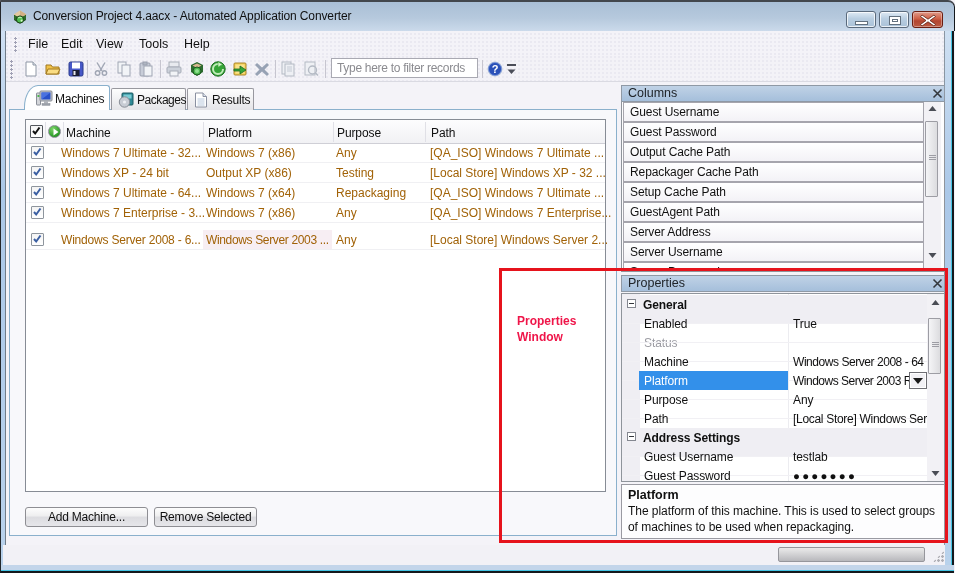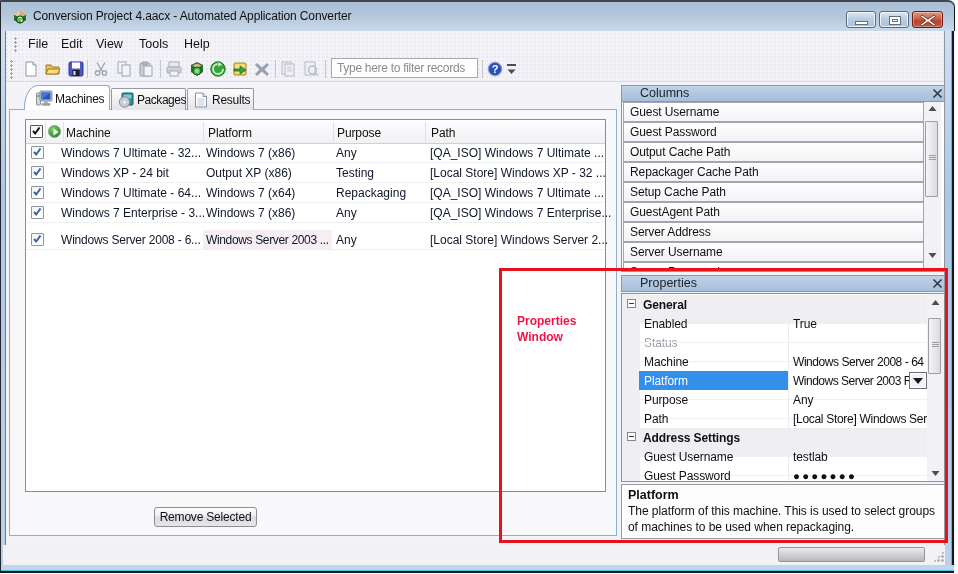--- a/index.html
+++ b/index.html
@@ -28,27 +28,27 @@
 #page{position:absolute;left:9px;top:109px;width:608px;height:427px;background:#f8f8fb;border:1px solid #8ab0cc;border-top:1px solid #8ab0cc}
 .tab{position:absolute;font-size:12px;letter-spacing:-0.25px;color:#111}
 #tabM{left:24px;top:85px;width:86px;height:25px;background:#fff;border:1px solid #8ab0cc;border-bottom:none;border-top-left-radius:14px 22px;border-top-right-radius:3px;z-index:5}
 #tabP{left:111px;top:88px;width:75px;height:22px;background:linear-gradient(#fdfdfd,#e4e4e8);border:1px solid #98989f;border-bottom:none;border-radius:2px 2px 0 0;z-index:3}
 #tabR{left:187px;top:88px;width:67px;height:22px;background:linear-gradient(#fdfdfd,#e4e4e8);border:1px solid #98989f;border-bottom:none;border-radius:2px 2px 0 0;z-index:3}
 
 #lv{position:absolute;left:25px;top:119px;width:581px;height:373px;background:#fff;border:1px solid #878c95;z-index:6}
 #lvhead{position:absolute;left:0;top:0;width:579px;height:24px;background:linear-gradient(#fdfdfe,#f1f1f4);border-bottom:1px solid #cfcfd6}
 .hsep{position:absolute;top:2px;width:1px;height:20px;background:#e0e0e6}
 .hlabel{position:absolute;top:6px;font-size:12px;letter-spacing:-0.1px;color:#101010}
-.row{position:absolute;left:0;width:579px;height:20px;border-bottom:1px solid #f0f0f3;font-size:12px;color:#0f172a}
+.row{position:absolute;left:0;width:579px;height:20px;border-bottom:1px solid #f0f0f3;font-size:12px;color:#a16207}
 .cell{position:absolute;top:3px;white-space:nowrap;overflow:hidden}
 .cb{position:absolute;left:5px;top:3px;width:13px;height:13px;border:1px solid #8e959d;background:linear-gradient(#f4f4f4,#fff);border-radius:1px}
 
 .btn{position:absolute;top:507px;height:20px;background:linear-gradient(#fdfdfd,#eeeeef 45%,#dcdce0 50%,#e6e6ea);border:1px solid #8e8e93;border-radius:3px;font-size:12px;letter-spacing:-0.2px;color:#111;text-align:center;line-height:18px;z-index:6}
 
-.phead{position:absolute;left:621px;width:324px;height:17px;background:linear-gradient(#c0d2e6,#a5bfdb);border:1px solid #8f99a5;font-size:12.5px;color:#20252a;line-height:15px;padding-left:18px}
+.phead{position:absolute;left:621px;width:324px;height:17px;background:linear-gradient(#c0d2e6,#a5bfdb);border:1px solid #8f99a5;font-size:12.5px;color:#20252a;line-height:15px;padding-left:6px}
 .px{position:absolute;width:11px;height:11px}
 #colbody{position:absolute;left:621px;top:102px;width:324px;height:170px;background:#fdfdfe;border:1px solid #8f949b;border-top:none;overflow:hidden}
 .citem{position:absolute;left:1px;width:301px;height:20px;border:1px solid #a6a5ad;background:linear-gradient(#fff,#f3f2f6);font-size:12px;letter-spacing:-0.1px;color:#111;line-height:18px;padding-left:6px}
 
 .sbar{position:absolute;width:16px;background:#f2f1f5}
 .sthumb{position:absolute;left:1px;width:13px;background:linear-gradient(90deg,#f5f5f7,#dcdcdf);border:1px solid #9d9da4;border-radius:1px}
 .sarr{position:absolute}
 
 #pgrid{position:absolute;left:621px;top:293px;width:324px;height:189px;background:#fff;border:1px solid #8f949b;border-top:1px solid #8f949b;overflow:hidden}
 .prow{position:absolute;left:0;width:322px;height:29px;font-size:12px;letter-spacing:-0.1px;color:#101010;border-bottom:1px solid #f1f0f4}
@@ -296,20 +296,21 @@
             <path d="M2 5 L4.2 7.5 L8.5 1.5" fill="none" stroke="#3b5fa2" stroke-width="2"></path>
           </svg>
         </div>
    <span class="cell" style="left:35px;letter-spacing:-0.2px">Windows Server 2008 - 6...</span>
    <span class="cell" style="left:180px;letter-spacing:-0.35px">Windows Server 2003 ...</span>
    <span class="cell" style="left:310px">Any</span>
    <span class="cell" style="left:404px">[Local Store] Windows Server 2...</span>
   </div>
  </div>
 
+ <div class="btn" style="left:25px;width:123px">Add Machine...</div>
  <div class="btn" style="left:154px;width:103px">Remove Selected</div>
 
  <div class="phead" style="top:85px">Columns<svg class="px" style="left:310px;top:2px" width="11" height="11" viewBox="0 0 11 11">
         <path d="M1.5 1.5 L9.5 9.5 M9.5 1.5 L1.5 9.5" stroke="#33373c" stroke-width="1.6"></path>
       </svg></div>
  <div id="colbody">
   <div class="citem" style="top:0px">Guest Username</div>
   <div class="citem" style="top:20px">Guest Password</div>
   <div class="citem" style="top:40px">Output Cache Path</div>
   <div class="citem" style="top:60px">Repackager Cache Path</div>

